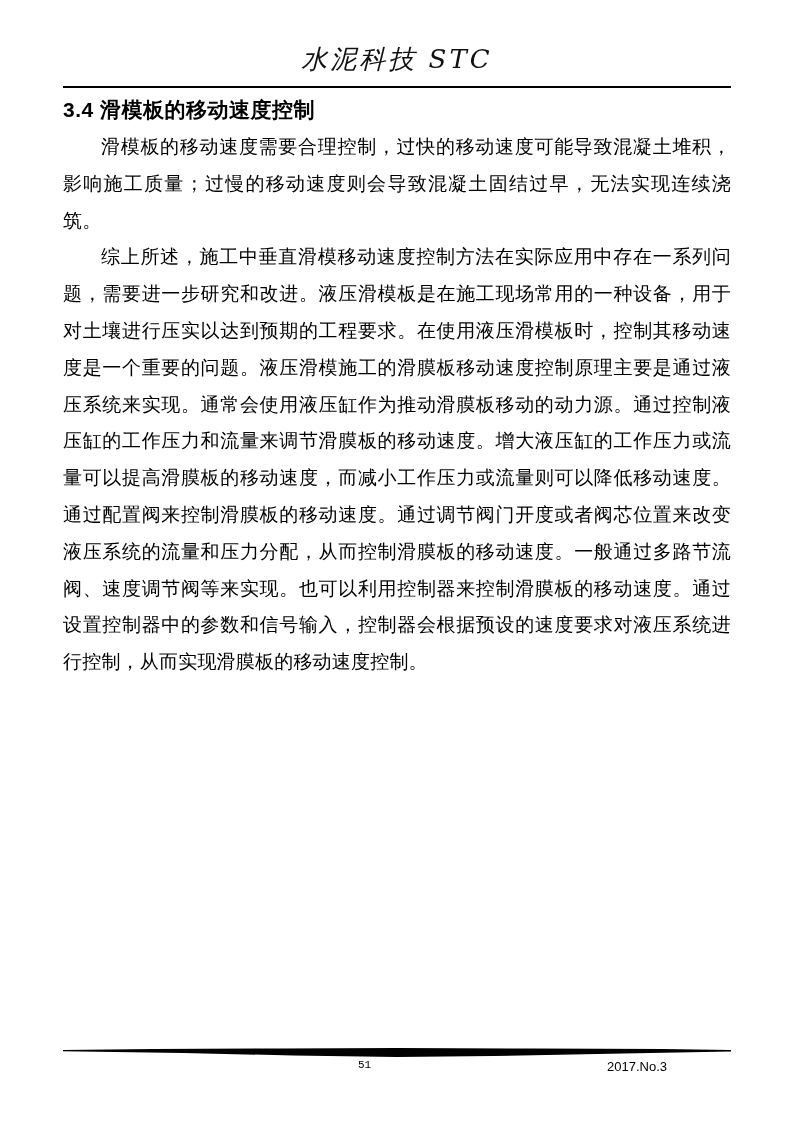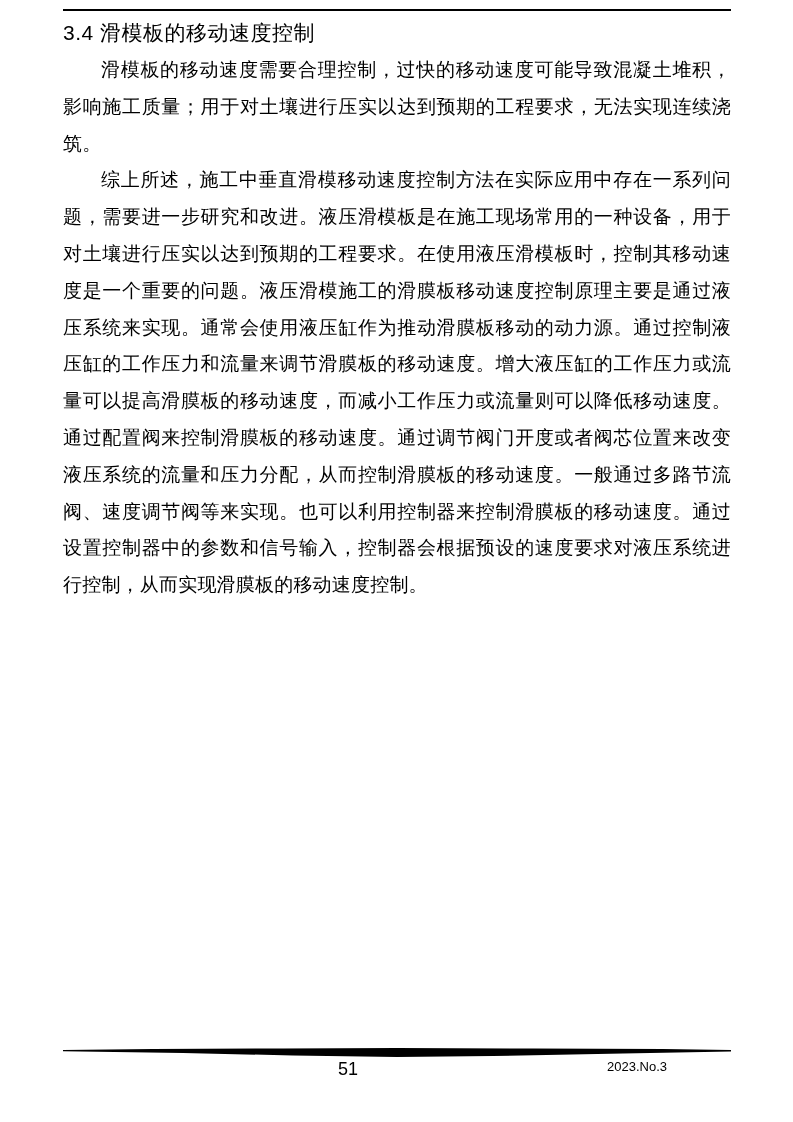--- a/index.html
+++ b/index.html
@@ -35,21 +35,21 @@
   }
   .header-rule {
     margin-top: 9px;
     border: none;
     border-top: 2px solid #000;
     height: 0;
   }
   .section-heading {
     margin: 3px 0 5px 0;
     font-size: 21px;
-    font-weight: normal;
+    font-weight: bold;
     font-family: "Liberation Sans", "DejaVu Sans", sans-serif;
     letter-spacing: 0.5px;
   }
   .body-text p {
     margin: 0;
     font-size: 19px;
     line-height: 36.8px;
     text-align: justify;
     text-justify: inter-ideograph;
     text-indent: 2em;
@@ -64,50 +64,51 @@
     height: 40px;
   }
   .footer-bar {
     position: absolute;
     left: 63px;
     top: 2px;
     display: block;
   }
   .page-number {
     position: absolute;
-    left: 338px;
+    left: 358px;
     top: 13px;
-    font-size: 18px;
-    font-family: Liberation Sans, sans-serif;
+    font-size: 11px;
+    font-family: Liberation Mono, monospace;
   }
   .issue-number {
     position: absolute;
     right: 126px;
     top: 13px;
     font-size: 13px;
     font-family: "Liberation Sans", "DejaVu Sans", sans-serif;
   }
 </style>
 </head>
 <body>
 
 <div class="page">
   <div class="content">
 
+    <div class="journal-title">水泥科技 STC</div>
 
     <hr class="header-rule">
 
     <h1 class="section-heading">3.4 滑模板的移动速度控制</h1>
 
     <div class="body-text">
-      <p>滑模板的移动速度需要合理控制，过快的移动速度可能导致混凝土堆积，影响施工质量；用于对土壤进行压实以达到预期的工程要求，无法实现连续浇筑。</p>
+      <p>滑模板的移动速度需要合理控制，过快的移动速度可能导致混凝土堆积，影响施工质量；过慢的移动速度则会导致混凝土固结过早，无法实现连续浇筑。</p>
       <p>综上所述，施工中垂直滑模移动速度控制方法在实际应用中存在一系列问题，需要进一步研究和改进。液压滑模板是在施工现场常用的一种设备，用于对土壤进行压实以达到预期的工程要求。在使用液压滑模板时，控制其移动速度是一个重要的问题。液压滑模施工的滑膜板移动速度控制原理主要是通过液压系统来实现。通常会使用液压缸作为推动滑膜板移动的动力源。通过控制液压缸的工作压力和流量来调节滑膜板的移动速度。增大液压缸的工作压力或流量可以提高滑膜板的移动速度，而减小工作压力或流量则可以降低移动速度。通过配置阀来控制滑膜板的移动速度。通过调节阀门开度或者阀芯位置来改变液压系统的流量和压力分配，从而控制滑膜板的移动速度。一般通过多路节流阀、速度调节阀等来实现。也可以利用控制器来控制滑膜板的移动速度。通过设置控制器中的参数和信号输入，控制器会根据预设的速度要求对液压系统进行控制，从而实现滑膜板的移动速度控制。</p>
     </div>
   </div>
 
   <div class="footer">
     <svg class="footer-bar" width="668" height="11" viewBox="0 0 668 11">
       <polygon fill="#000000" points="0,2 90,1 220,0.5 334,0 470,0.5 600,1 668,2 668,3.5 560,5.5 430,8 334,9 230,7.5 120,5 0,3.2"></polygon>
     </svg>
     <span class="page-number">51</span>
-    <span class="issue-number">2023.No.3</span>
+    <span class="issue-number">2017.No.3</span>
   </div>
 </div>
 
 </body></html>

